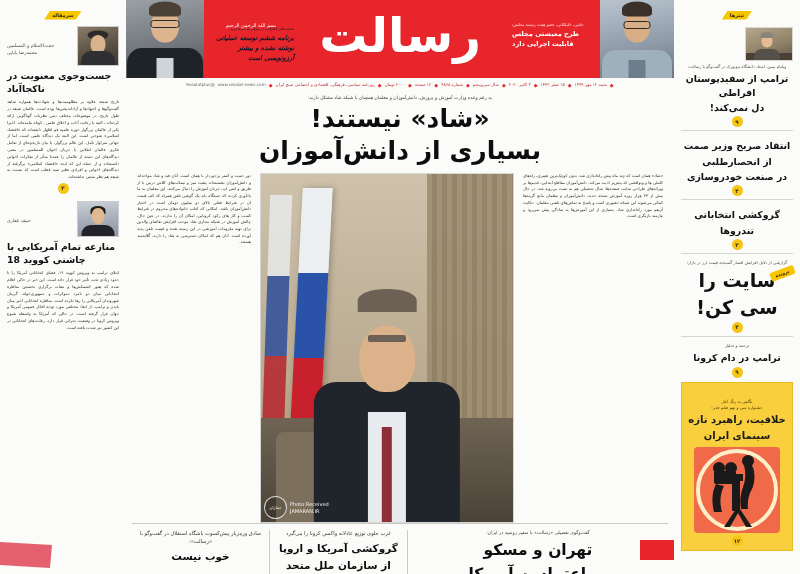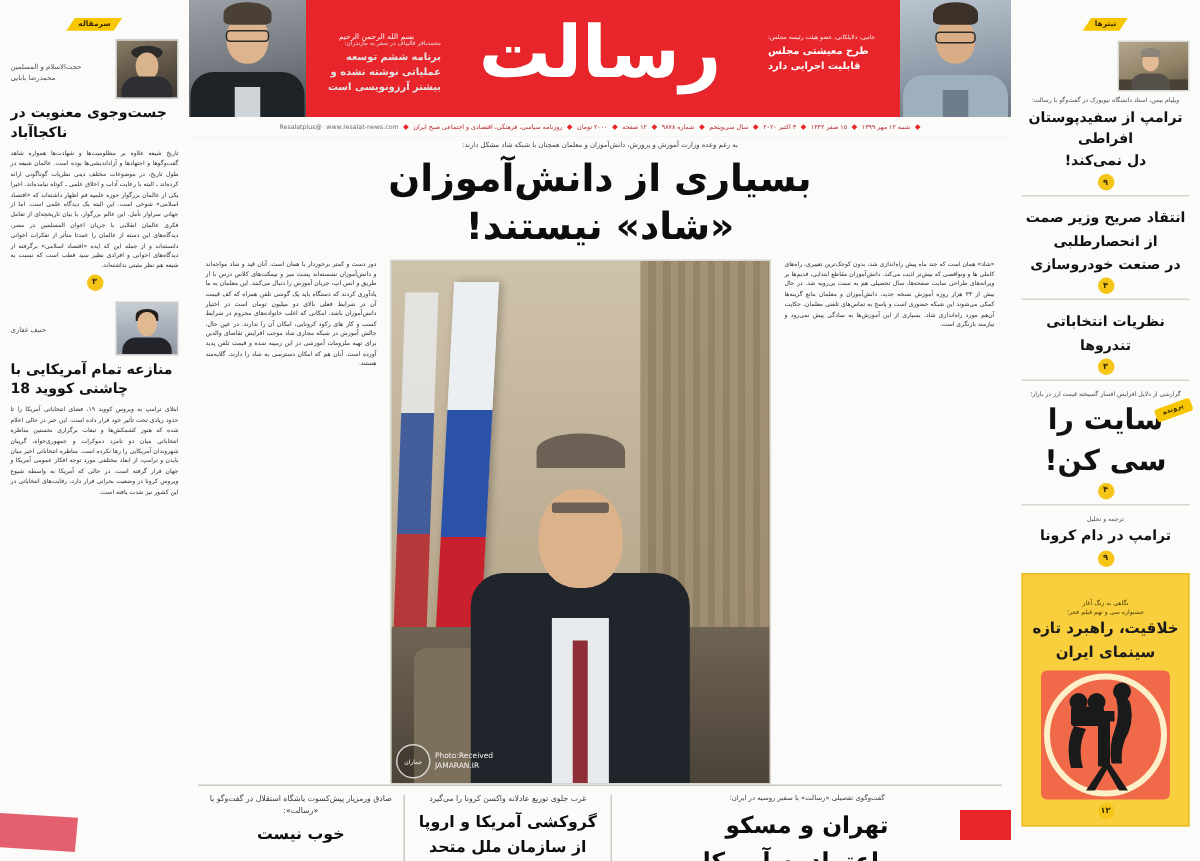--- a/index.html
+++ b/index.html
@@ -133,21 +133,21 @@
   }
   .mh-photo-right .jacket{
     position:absolute;left:50%;bottom:0;transform:translateX(-50%);
     width:76px;height:30px;border-radius:15px 15px 0 0;background:#1e2328;
   }
   .mh-photo-right .shirt{
     position:absolute;left:50%;bottom:0;transform:translateX(-50%);
     width:17px;height:20px;background:#cfd4d8;
   }
   .mh-quote-right{
-    position:absolute;left:80px;top:26px;width:88px;text-align:right;color:#e5e5e5;
+    position:absolute;left:80px;top:26px;width:88px;text-align:right;color:#0f172a;font-style:italic;
   }
   .mh-quote-right .who{font-size:4px;opacity:.92;line-height:1.45;}
   .mh-quote-right .q{font-size:6.6px;font-weight:bold;line-height:1.5;margin-top:2px;}
 
   .corner-tag{
     position:absolute;left:0;top:0;width:17px;height:17px;
     background:#f7c600;color:#3a2c00;font-size:6px;font-weight:bold;
     display:flex;align-items:center;justify-content:center;
     clip-path:polygon(0 0,100% 0,0 100%);
     padding-right:0;padding-bottom:5px;padding-left:3px;box-sizing:border-box;
@@ -390,22 +390,22 @@
     <span>روزنامه سیاسی، فرهنگی، اقتصادی و اجتماعی صبح ایران</span>
     <span class="sep">◆</span>
     <span class="dl-site">www.resalat-news.com</span>
     <span class="dl-handle">@Resalatplus</span>
   </div>
 
   <div class="main">
 
     <div class="main-head">
       <div class="main-kicker">به رغم وعده وزارت آموزش و پرورش، دانش‌آموزان و معلمان همچنان با شبکه شاد مشکل دارند:</div>
+      <div class="main-title">«شاد» نیستند!</div>
       <div class="main-title">بسیاری از دانش‌آموزان</div>
-      <div class="main-title">«شاد» نیستند!</div>
     </div>
 
     <div class="main-grid">
 
       <div class="mg-text">
         <div class="body-txt">«شاد» همان است که چند ماه پیش راه‌اندازی شد، بدون کوچک‌ترین تغییری، راه‌های کاملی ها و ونواقصی که بیش‌تر اذیت می‌کند. دانش‌آموزان مقاطع ابتدایی، قدیم‌ها بر ویرانه‌های طراحی سایت صفحه‌ها، سال تحصیلی هم به سبت بی‌رویه شد. در حال بیش از ۳۴ هزار روزه آموزش نسخه جدید، دانش‌آموزان و معلمان مانع گزینه‌ها کمکی می‌شوند این شبکه حضوری است و پاسخ به تماس‌های تلفنی معلمان. حکایت آن‌هم مورد راه‌اندازی شاد. بسیاری از این آموزش‌ها به سادگی پیش نمی‌رود و نیازمند بازنگری است.</div>
       </div>
 
       <div class="mg-photo">
         <div class="ph-wall"></div>
@@ -490,21 +490,21 @@
 
     <div class="cr-item">
       <div class="cr-title">انتقاد صریح وزیر صمت</div>
       <div class="cr-title">از انحصارطلبی</div>
       <div class="cr-title">در صنعت خودروسازی</div>
       <div class="pagebadge">۴</div>
     </div>
     <div class="cr-sep"></div>
 
     <div class="cr-item">
-      <div class="cr-title">نظریات انتخاباتی</div>
+      <div class="cr-title">گروکشی انتخاباتی</div>
       <div class="cr-title">تندروها</div>
       <div class="pagebadge">۳</div>
     </div>
     <div class="cr-sep"></div>
 
     <div class="cr-item dollar-wrap">
       <div class="cr-kicker">گزارشی از دلایل افزایش افسار گسیخته قیمت ارز در بازار؛</div>
       <div class="dollar-stamp">پرونده</div>
       <div class="cr-title big">سایت را</div>
       <div class="cr-title big">سی کن!</div>

